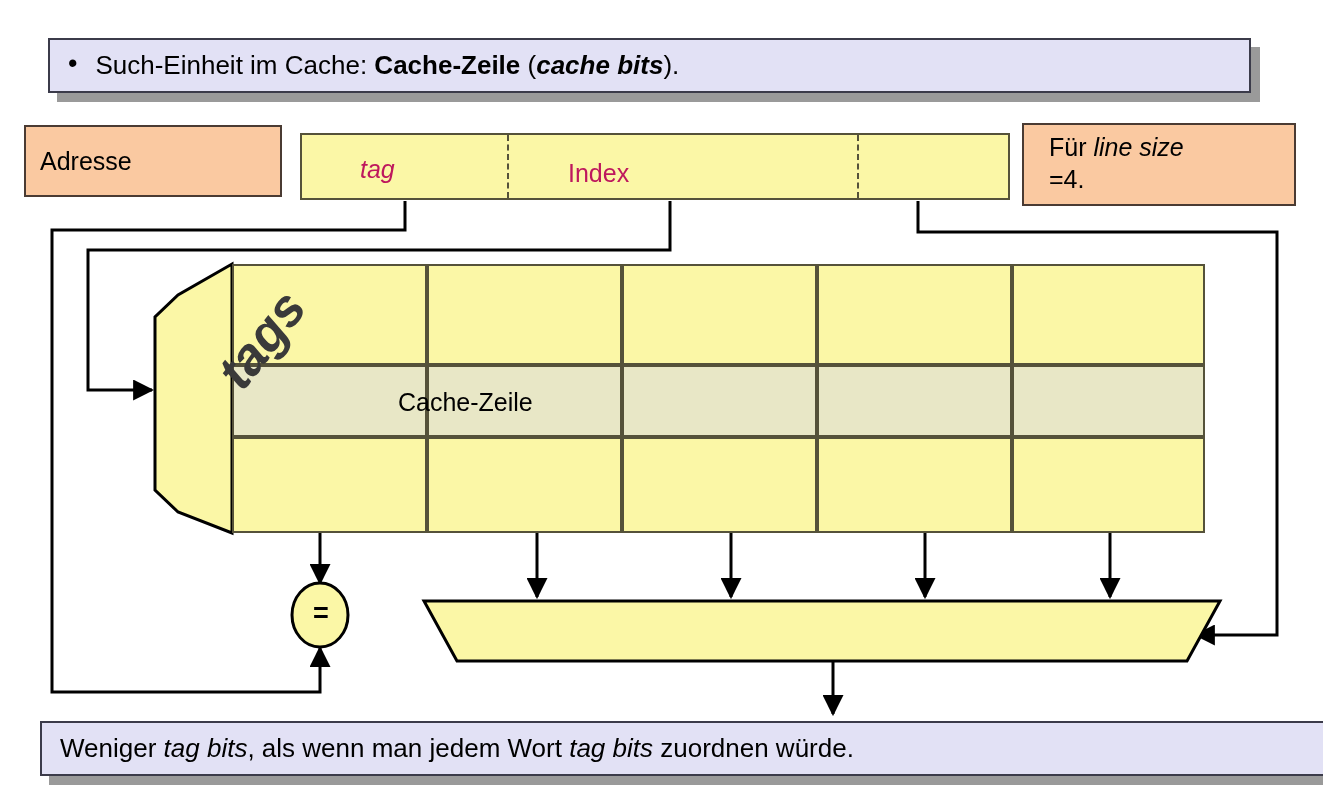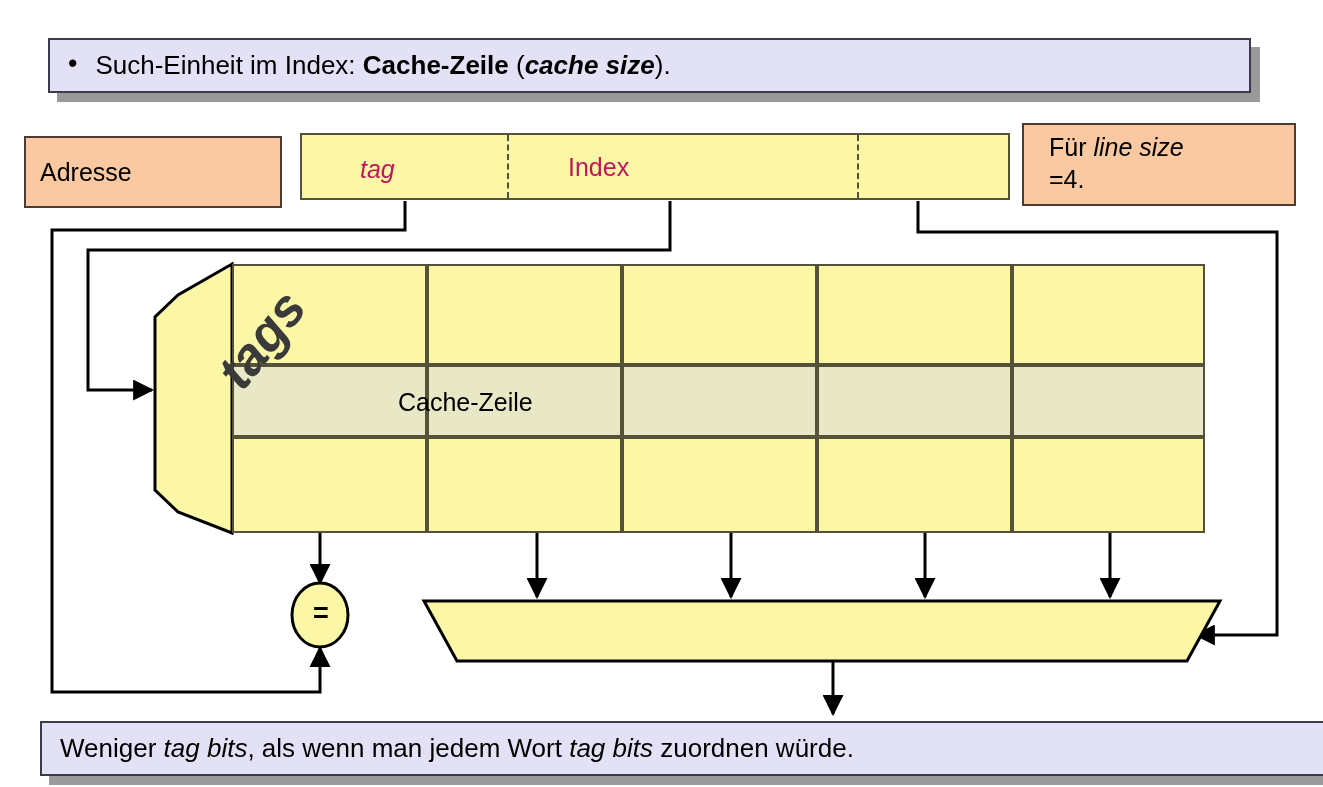--- a/index.html
+++ b/index.html
@@ -64,21 +64,21 @@
   
   .peach {
     position: absolute;
     background: #fac9a1;
     border: 2px solid #4a3b33;
     box-sizing: border-box;
     color: #000;
   }
   #addr-label {
     left: 24px;
-    top: 136px;
+    top: 125px;
     width: 258px;
     height: 72px;
     display: flex;
     align-items: center;
     padding-left: 14px;
     font-size: 25px;
   }
   #linesize-note {
     left: 1022px;
     top: 123px;
@@ -174,33 +174,33 @@
     z-index: 6;
   }
 </style>
 </head>
 <body>
 
 <div class="stage">
 
   <div class="banner" id="banner-top">
     <span class="banner-bullet">•</span>
-    <span class="banner-text"><span>Such-Einheit im Index: </span><b>Cache-Zeile</b><span> (</span><b><i>cache size</i></b><span>).</span></span>
+    <span class="banner-text"><span>Such-Einheit im Cache: </span><b>Cache-Zeile</b><span> (</span><b><i>cache bits</i></b><span>).</span></span>
   </div>
 
   <div class="peach" id="addr-label">
     <span>Adresse</span>
   </div>
 
   <div id="addr-bar">
     <div class="addr-div" style="left:205px"></div>
     <div class="addr-div" style="left:555px"></div>
   </div>
   <div class="addr-seg-label italic" style="left:360px; top:155px;">tag</div>
-  <div class="addr-seg-label" style="left:568px; top:153px;">Index</div>
+  <div class="addr-seg-label" style="left:568px; top:159px;">Index</div>
 
   <div class="peach" id="linesize-note">
     <div><span>Für </span><i>line size</i></div>
     <div>=4.</div>
   </div>
 
   <svg id="wires" viewBox="0 0 1323 787" xmlns="http://www.w3.org/2000/svg">
     <defs>
       <marker id="arrow" viewBox="0 0 10 10" refX="9" refY="5" markerWidth="7" markerHeight="7" orient="auto-start-reverse">
         <path d="M 0 0 L 10 5 L 0 10 z" fill="#000"></path>

